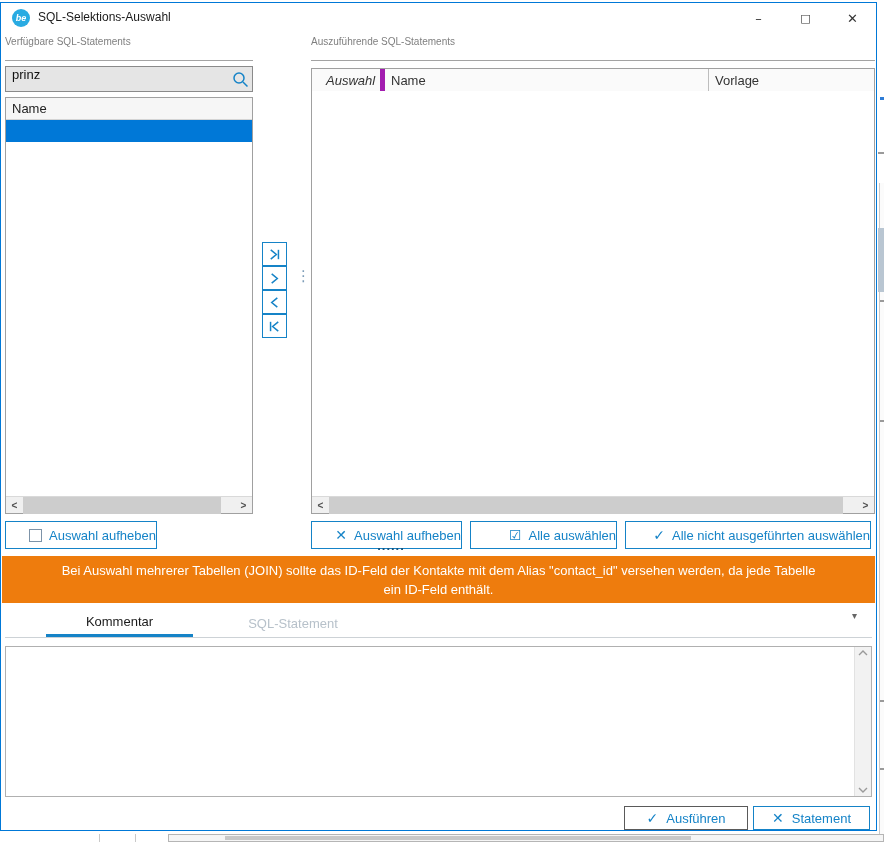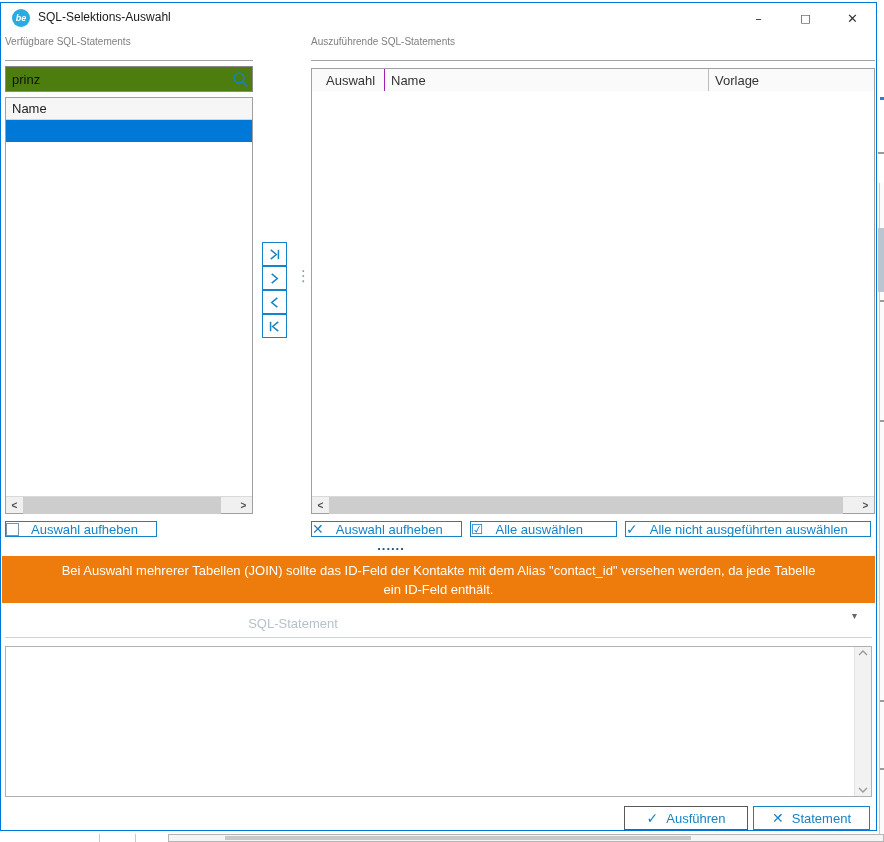--- a/index.html
+++ b/index.html
@@ -32,59 +32,59 @@
   .winbtns { position:absolute; right:0; top:0; height:30px; display:flex; }
   .winbtn { width:47px; height:30px; display:flex; align-items:center; justify-content:center;
     font-size:13px; color:#333; font-family:"DejaVu Sans", sans-serif; cursor:default; }
   .winbtn.max { font-size:11px; }
 
   .panel-heading { position:absolute; top:33px; font-size:10px; color:#7f7f7f; }
   .heading-rule { position:absolute; top:57px; height:1px; background:#a3a3a3; }
 
   
   .searchbox { position:absolute; left:4px; top:63px; width:248px; height:26px;
-    border:1px solid #8a8a8a; background:#4d7c0f; display:flex; align-items:center; }
+    border:1px solid #8a8a8a; background:#e5e5e5; display:flex; align-items:flex-start; }
   .searchbox input { flex:1; border:none; outline:none; font-size:13px; color:#111;
     padding:0 4px 0 6px; font-family:"Liberation Sans", sans-serif; background:transparent; }
   .search-icon { width:24px; height:24px; display:flex; align-items:center; justify-content:center; }
 
   
   .listbox { position:absolute; left:4px; top:94px; width:248px; height:417px;
     border:1px solid #a0a0a0; background:#fff; display:flex; flex-direction:column; }
   .list-header { height:22px; background:#f6f6f6; border-bottom:1px solid #d4d4d4;
     font-size:13px; color:#222; display:flex; align-items:center; padding-left:6px; }
   .list-row-selected { height:22px; background:#0078D7; }
   .list-fill { flex:1; background:#fff; }
 
   .hscroll { height:17px; background:#f0f0f0; border-top:1px solid #d9d9d9;
     display:flex; align-items:center; }
   .hscroll .arr { width:17px; text-align:center; font-size:10px; color:#505050; font-weight:bold; }
   .hscroll .track { flex:1; height:17px; position:relative; }
   .hscroll .thumb { position:absolute; top:0; height:17px; background:#cdcdcd; }
 
   
-  .blue-btn { position:absolute; height:16px; border:1px solid #1583C7; background:#fff;
-    color:#1583C7; font-size:13px; display:flex; align-items:center; justify-content:flex-start;
-    gap:12px; cursor:default; }
+  .blue-btn { position:absolute; height:28px; border:1px solid #1583C7; background:#fff;
+    color:#1583C7; font-size:13px; display:flex; align-items:center; justify-content:flex-end;
+    gap:7px; cursor:default; }
   .blue-btn .glyph { font-family:"DejaVu Sans", sans-serif; font-size:14px; line-height:1; }
   .cb { width:13px; height:13px; border:1px solid #7d93a8; background:#fff; display:inline-block; }
 
   
   .xfer { position:absolute; left:261px; width:25px; height:24px; border:1px solid #1583C7;
     background:#fff; display:flex; align-items:center; justify-content:center; cursor:default; }
   .vgrip { position:absolute; left:295px; top:268px; color:#7d9db8; font-size:15px;
     font-family:"DejaVu Sans", sans-serif; letter-spacing:0; line-height:10px; }
 
   
   .table { position:absolute; left:310px; top:65px; width:564px; height:446px;
     border:1px solid #a0a0a0; background:#fff; display:flex; flex-direction:column; }
   .thead { height:22px; background:#fafafa; display:flex; font-size:13px; color:#333;
     align-items:stretch; }
   .th { display:flex; align-items:center; }
-  .th-auswahl { width:73px; padding-left:14px; border-right:1px solid #a21caf; }
+  .th-auswahl { width:73px; padding-left:14px; border-right:5px solid #a21caf;font-style:italic; }
   .th-name { flex:1; padding-left:6px; border-right:1px solid #bdbdbd; }
   .th-status { width:165px; padding-left:6px; }
   .trow { height:23px; background:#bccad9; display:flex; align-items:center; font-size:13px; color:#1a1a1a; }
   .trow .cell-check { width:73px; display:flex; justify-content:center; }
   .trow .cell-name { flex:1; padding-left:6px; }
   .trow .cell-status { width:165px; }
   .row-cb { width:14px; height:14px; border:1px solid #8e8e8e; background:#fff; }
   .tfill { flex:1; background:#fff; }
 
   .hgrip { position:absolute; left:360px; top:538px; width:60px; text-align:center;
@@ -236,20 +236,21 @@
     <div class="blue-btn" style="left:624px; top:518px; width:246px;">
       <span class="glyph">✓</span>
       <span>Alle nicht ausgeführten auswählen</span>
     </div>
     <div class="hgrip">......</div>
 
     <div class="banner">
       <span>Bei Auswahl mehrerer Tabellen (JOIN) sollte das ID-Feld der Kontakte mit dem Alias "contact_id" versehen werden, da jede Tabelle ein ID-Feld enthält.</span>
     </div>
 
+    <div class="tab tab-active">Kommentar</div>
     <div class="tab tab-inactive">SQL-Statement</div>
     <div class="tabstrip-line"></div>
     <div class="tab-caret">▾</div>
 
     <div class="editor-wrap">
       <textarea style=""></textarea>
       <div class="vscroll">
         <svg width="10" height="6" viewBox="0 0 10 6">
           <path d="M1 5 L5 1 L9 5" fill="none" stroke="#9a9a9a" stroke-width="1.4"></path>
         </svg>

